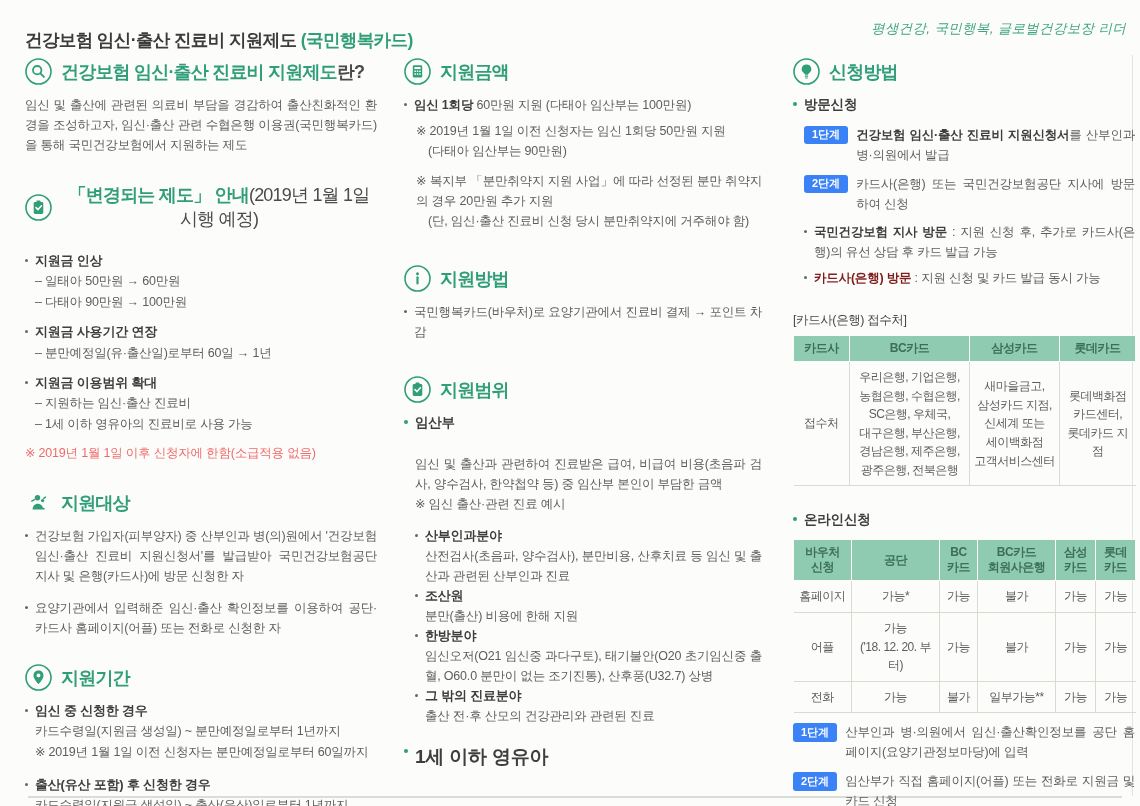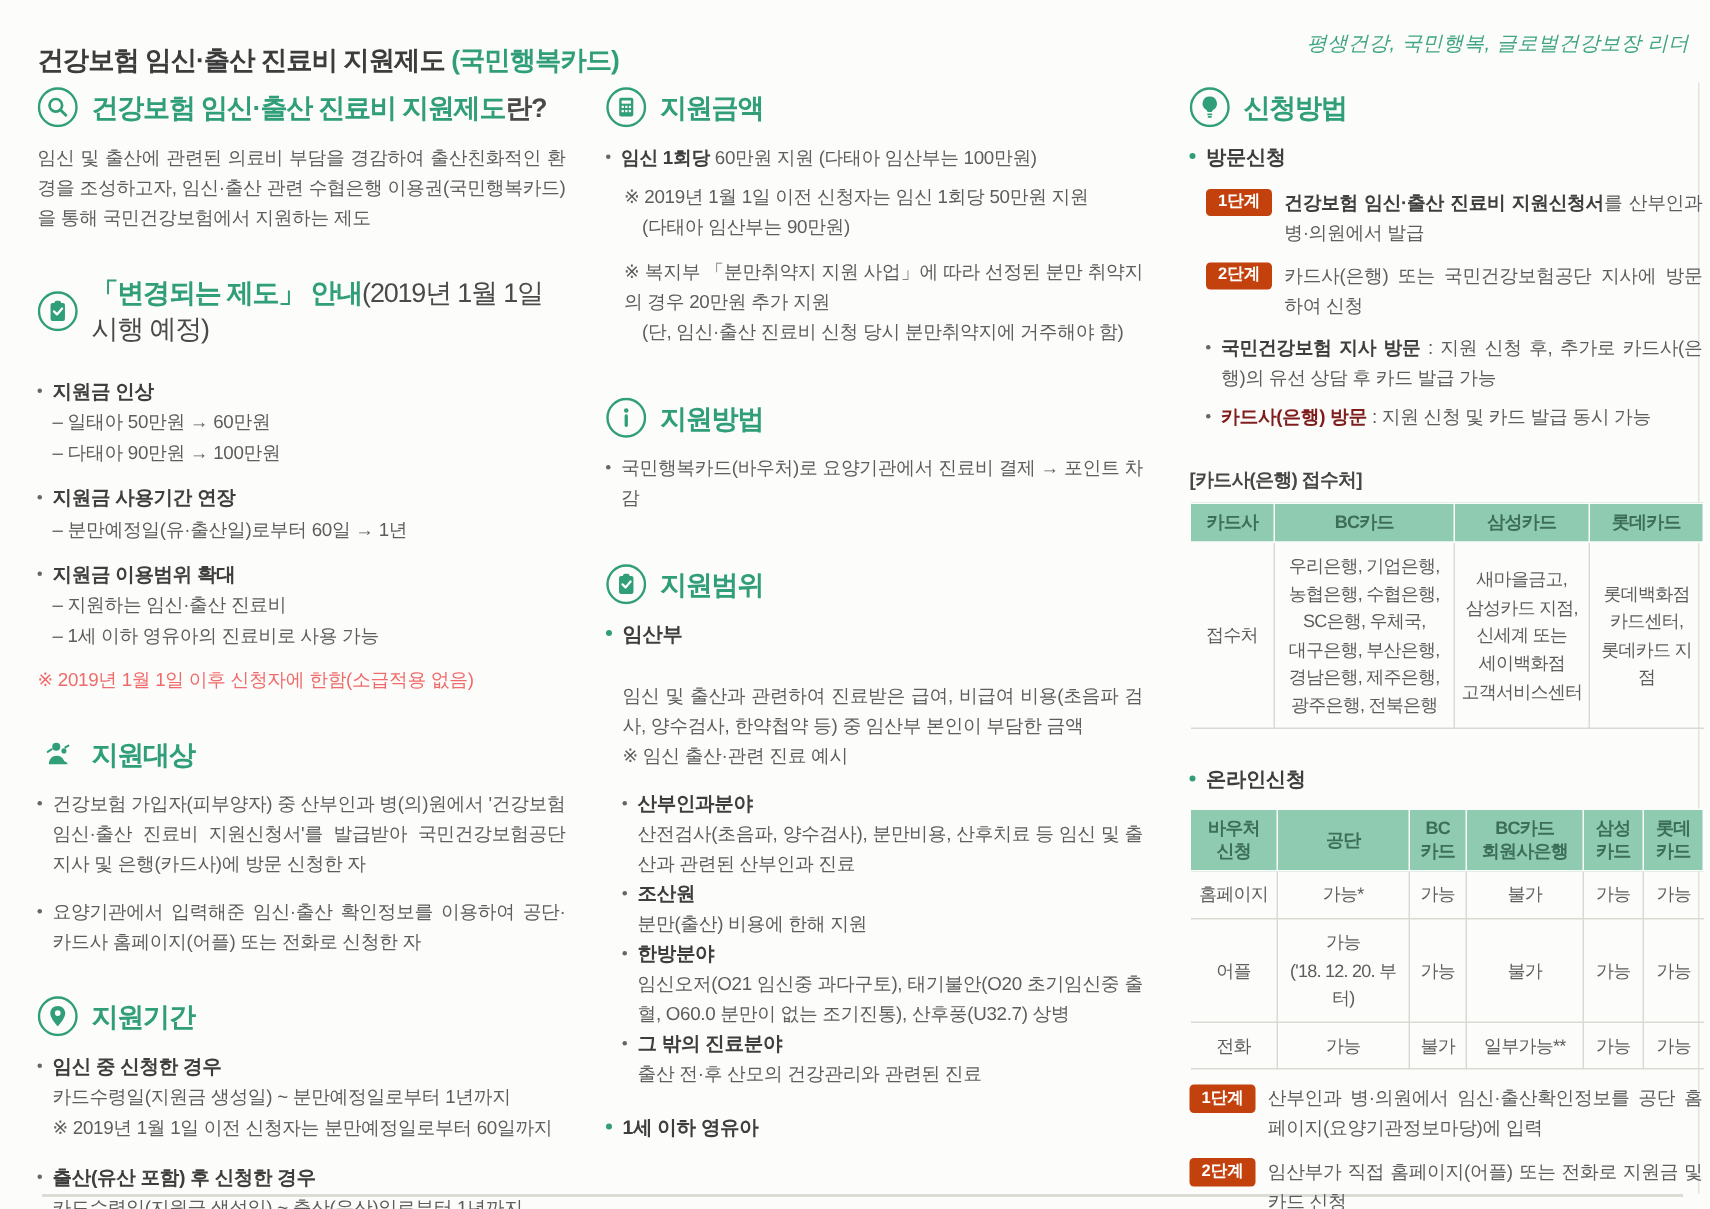--- a/index.html
+++ b/index.html
@@ -15,41 +15,41 @@
   .page-edge-v{position:absolute;left:1132px;top:55px;bottom:10px;width:1px;background:#e4e4df;}
   .page-edge-b{position:absolute;left:28px;right:18px;bottom:8px;height:2px;background:#dcdcd6;}
 
   .col{position:absolute;top:58px;}
   .col1{left:25px;width:352px;}
   .col2{left:404px;width:358px;}
   .col3{left:793px;width:342px;}
 
   .sec-head{display:flex;align-items:center;gap:9px;margin:0 0 10px 0;}
   .sec-icon{width:27px;height:27px;flex:0 0 auto;display:block;}
-  .sec-title{margin:0;font-size:18px;font-weight:bold;color:#2f9e79;letter-spacing:-0.8px;}
+  .sec-title{margin:0;font-size:18px;font-weight:bold;color:#2f9e79;letter-spacing:-0.8px;text-align:center;}
   .sec-title .dark{color:#4a4a4a;}
   .sec-title .normal{color:#4a4a4a;font-weight:normal;}
 
   .p{font-size:12.5px;line-height:1.6;text-align:justify;margin:0;}
   .indent{margin-left:12px;}
   .row{display:flex;gap:7px;}
   .dot{width:3px;height:3px;border-radius:50%;background:#666;margin-top:8px;flex:0 0 auto;}
   .dot.green{width:4px;height:4px;background:#2f9e79;margin-top:7px;}
   .gtitle{font-size:13px;font-weight:bold;color:#3e3e3e;line-height:1.55;}
   .gline{font-size:12.5px;line-height:1.65;color:#5d5d5d;}
   .red{color:#ef6b6b;}
   .mt4{margin-top:20px;}.mt6{margin-top:6px;}.mt8{margin-top:8px;}.mt10{margin-top:10px;}
   .mt12{margin-top:12px;}.mt14{}.mt16{margin-top:16px;}.mt24{margin-top:24px;}.mt26{margin-top:26px;}.mt28{margin-top:28px;}
 
-  .badge{display:inline-block;background:#c2410c;color:#fff;font-size:11px;font-weight:bold;
+  .badge{display:inline-block;background:#3b82f6;color:#fff;font-size:11px;font-weight:bold;
     padding:2.5px 8px;border-radius:3px;letter-spacing:0;flex:0 0 auto;line-height:1.2;margin-top:1px;}
   .step{display:flex;gap:8px;align-items:flex-start;margin-top:9px;}
   .step .p{flex:1;}
 
-  .tcaption{font-size:12.5px;color:#474747;font-weight:bold;letter-spacing:-0.4px;}
+  .tcaption{font-size:12.5px;color:#474747;font-weight:normal;letter-spacing:-0.4px;}
   table.tbl{border-collapse:collapse;width:100%;font-size:12px;color:#5d5d5d;text-align:center;table-layout:fixed;}
   .tbl th{background:#8ecbb1;color:#3d6e59;font-weight:bold;padding:5px 2px;border:1px solid #fbfbf9;
     font-size:12px;line-height:1.25;white-space:pre-line;letter-spacing:-0.5px;}
   .tbl td{border:1px solid #dadad3;padding:6px 2px;line-height:1.55;white-space:pre-line;letter-spacing:-0.5px;}
   .tbl tr td:first-child{border-left:none;}
   .tbl tr td:last-child{border-right:none;}
 </style>
 </head>
 <body>
 
@@ -246,21 +246,21 @@
         <div style="flex:1">
           <div class="gtitle">그 밖의 진료분야</div>
           <p class="p">출산 전·후 산모의 건강관리와 관련된 진료</p>
         </div>
       </div>
     </div>
   </div>
   <div class="row mt16">
     <span class="dot green"></span>
     <div style="flex:1">
-      <div class="gtitle" style="font-size:13px">1세 이하 영유아</div>
+      <div class="gtitle" style="font-size:19px">1세 이하 영유아</div>
 
     </div>
   </div>
 </div>
 
 <div class="col col3">
 
   <div class="sec-head">
     <span class="sec-icon">
       <svg width="27" height="27" viewBox="0 0 27 27">

